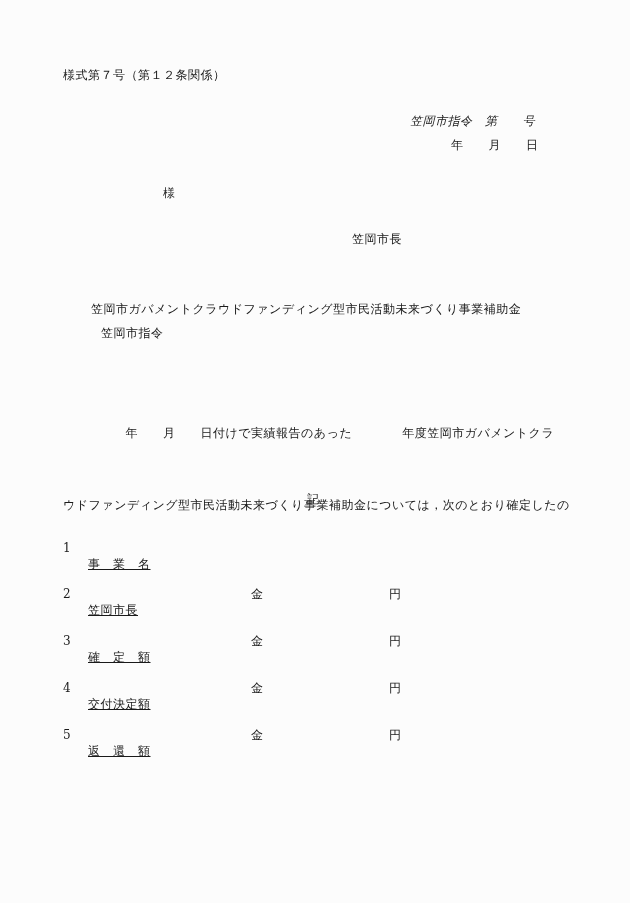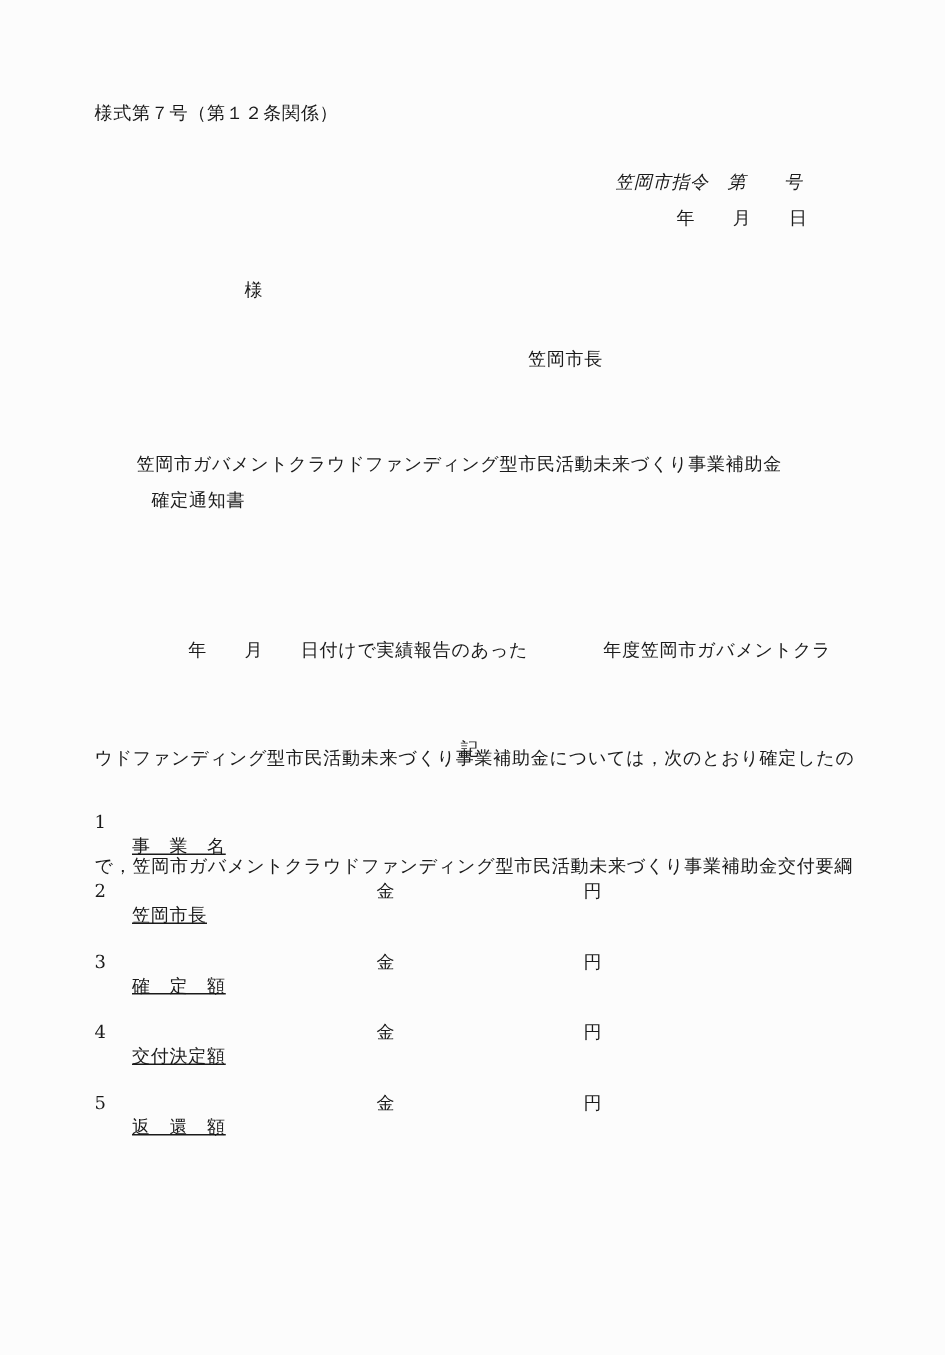--- a/index.html
+++ b/index.html
@@ -58,26 +58,25 @@
 
   <div class="abs form-number">様式第７号（第１２条関係）</div>
 
   <div class="abs doc-number">笠岡市指令　第　　号</div>
   <div class="abs doc-date">年　　月　　日</div>
 
   <div class="abs recipient">様</div>
   <div class="abs sender">笠岡市長</div>
 
   <div class="abs title-1">笠岡市ガバメントクラウドファンディング型市民活動未来づくり事業補助金</div>
-  <div class="abs title-2">確定通知書</div>
+  <div class="abs title-2">笠岡市指令</div>
 
   <div class="body-text">
     <div>　　　　　年　　月　　日付けで実績報告のあった　　　　年度笠岡市ガバメントクラ</div>
     <div>ウドファンディング型市民活動未来づくり事業補助金については，次のとおり確定したの</div>
-    <div>で，笠岡市ガバメントクラウドファンディング型市民活動未来づくり事業補助金交付要綱</div>
   </div>
 
   <div class="abs ki">記</div>
 
   <div class="item" style="top:541px;">
     <span class="num">1</span>
     <span class="label">事　業　名</span>
   </div>
 
   <div class="item" style="top:587px;">

